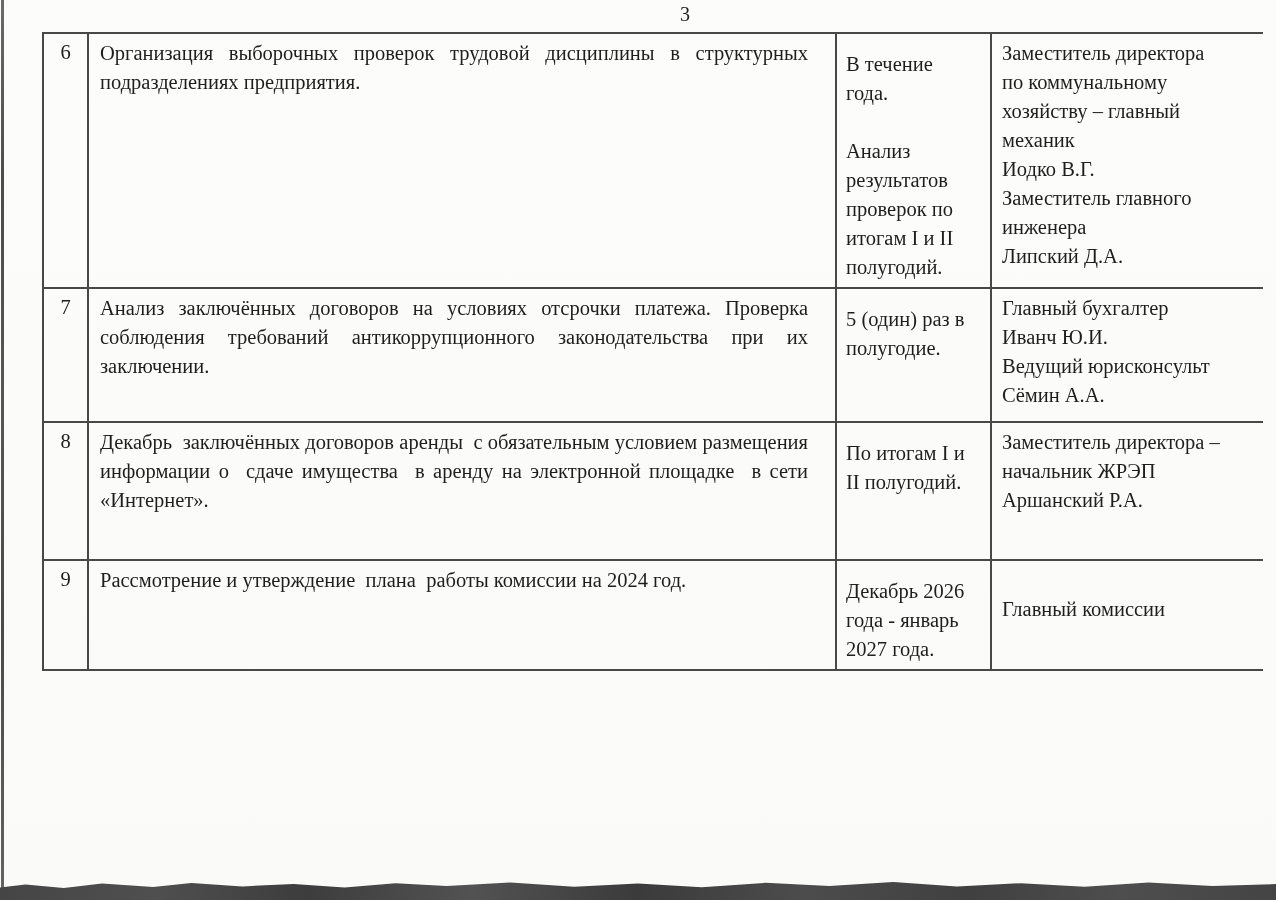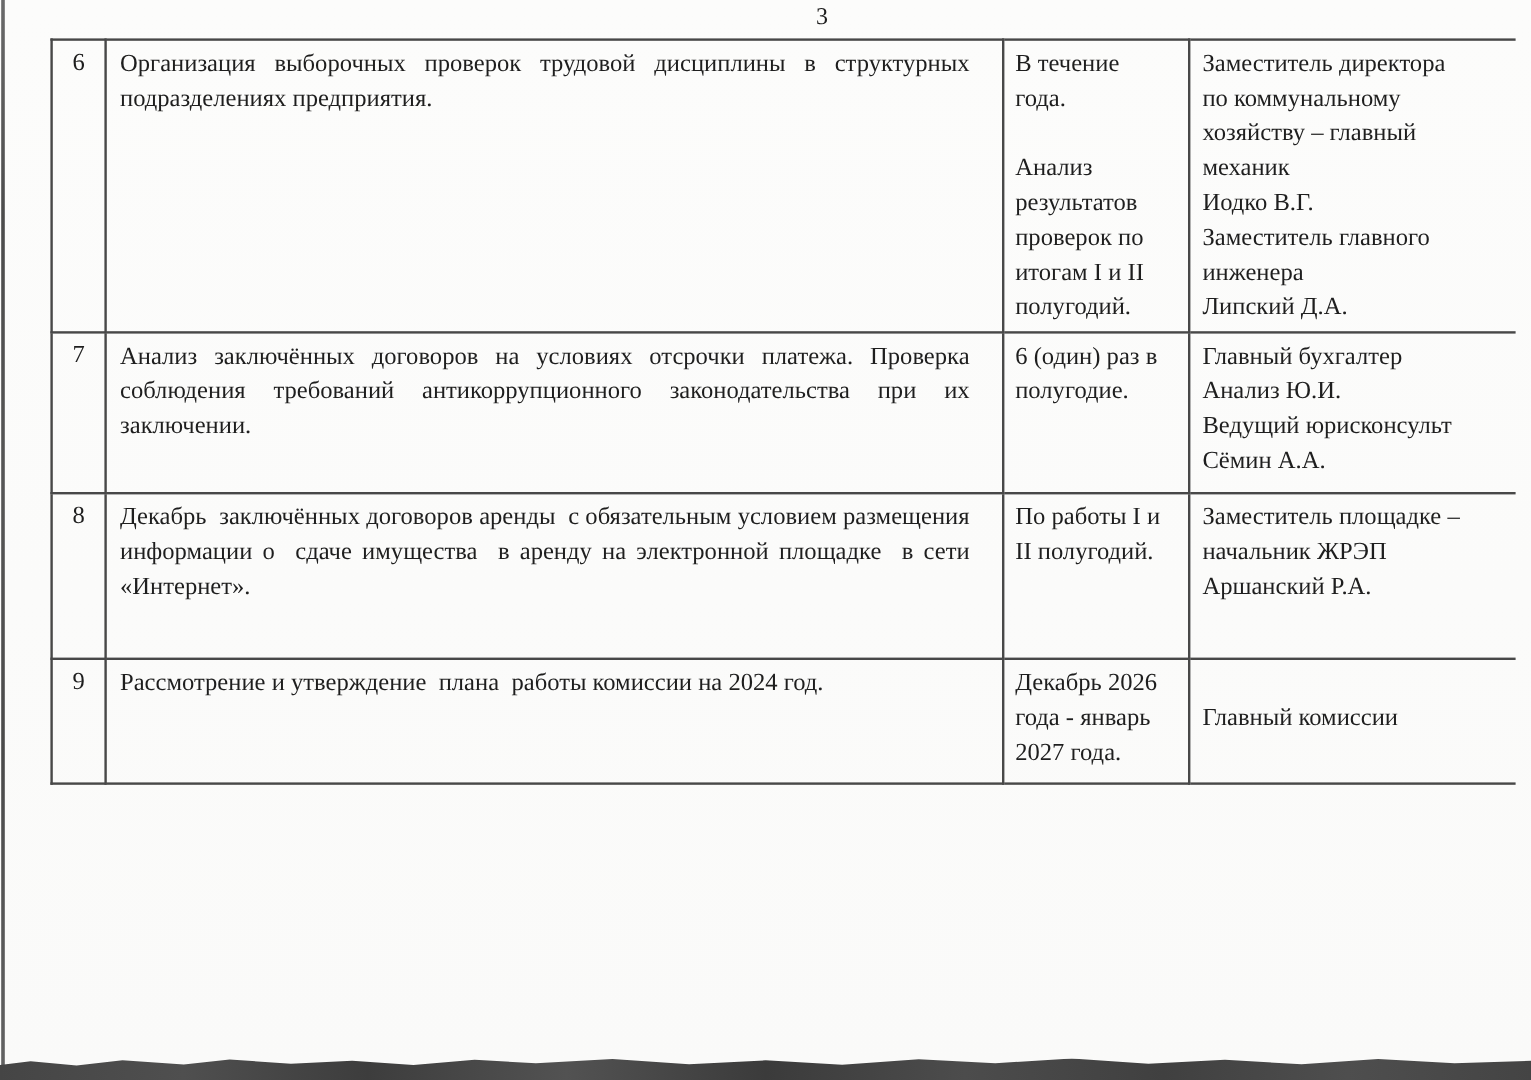--- a/index.html
+++ b/index.html
@@ -57,21 +57,21 @@
     text-align: center;
     padding: 4px 2px;
   }
   td.cell-task {
     text-align: justify;
     white-space: pre-wrap;
     padding: 5px 27px 5px 11px;
   }
   td.cell-timing {
     white-space: pre-line;
-    padding: 5px 4px 5px 9px;
+    padding: 16px 4px 5px 9px;
     font-family: Liberation Serif, serif;
   }
   td.cell-resp {
     white-space: pre-line;
     padding: 5px 6px 5px 10px;
   }
   tr.row-h1 { height: 236px; }
   tr.row-h2 { height: 134px; }
   tr.row-h3 { height: 138px; }
   tr.row-h4 { height: 104px; }
@@ -109,33 +109,33 @@
 хозяйству – главный
 механик
 Иодко В.Г.
 Заместитель главного
 инженера
 Липский Д.А.</td>
       </tr>
       <tr class="row-h2">
         <td class="cell-num">7</td>
         <td class="cell-task">Анализ заключённых договоров на условиях отсрочки платежа. Проверка соблюдения требований антикоррупционного законодательства при их заключении.</td>
-        <td class="cell-timing">6 (один) раз в
+        <td class="cell-timing">5 (один) раз в
 полугодие.</td>
         <td class="cell-resp">Главный бухгалтер
-Анализ Ю.И.
+Иванч Ю.И.
 Ведущий юрисконсульт
 Сёмин А.А.</td>
       </tr>
       <tr class="row-h3">
         <td class="cell-num">8</td>
         <td class="cell-task">Декабрь  заключённых договоров аренды  с обязательным условием размещения информации о  сдаче имущества  в аренду на электронной площадке  в сети «Интернет».</td>
-        <td class="cell-timing">По работы I и
+        <td class="cell-timing">По итогам I и
 II полугодий.</td>
-        <td class="cell-resp">Заместитель площадке –
+        <td class="cell-resp">Заместитель директора –
 начальник ЖРЭП
 Аршанский Р.А.</td>
       </tr>
       <tr class="row-h4">
         <td class="cell-num">9</td>
         <td class="cell-task">Рассмотрение и утверждение  плана  работы комиссии на 2024 год.</td>
         <td class="cell-timing">Декабрь 2026
 года - январь
 2027 года.</td>
         <td class="cell-resp">

